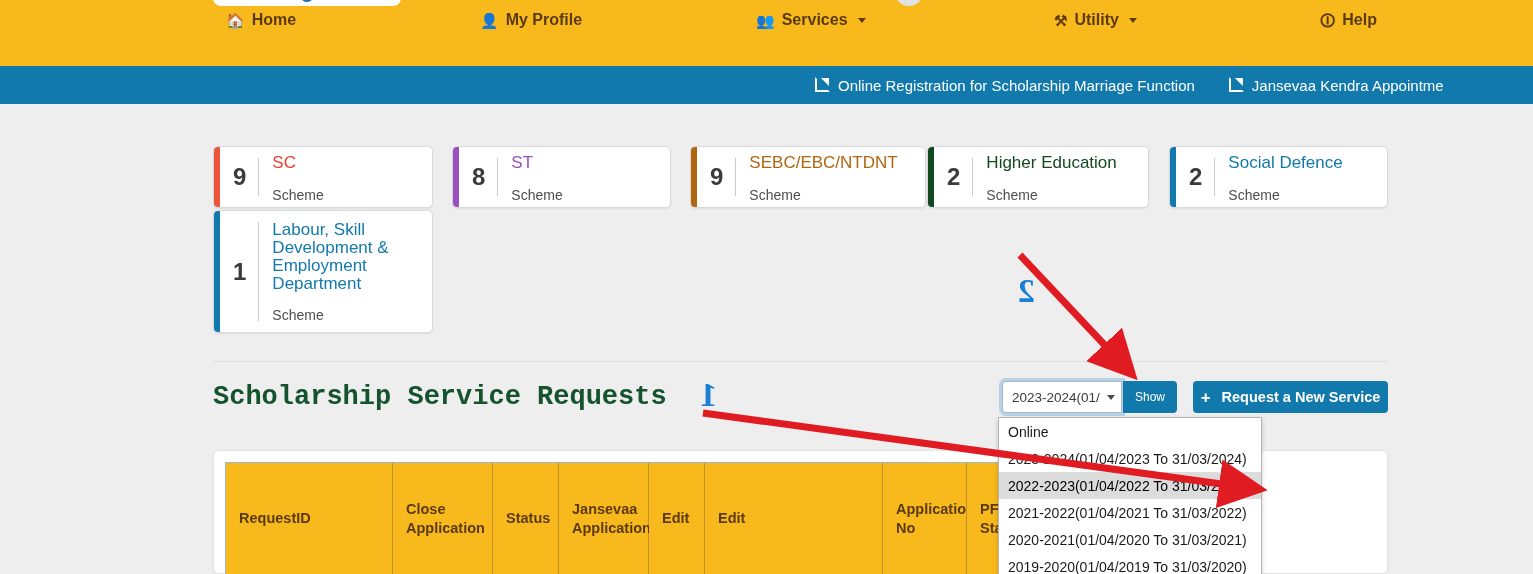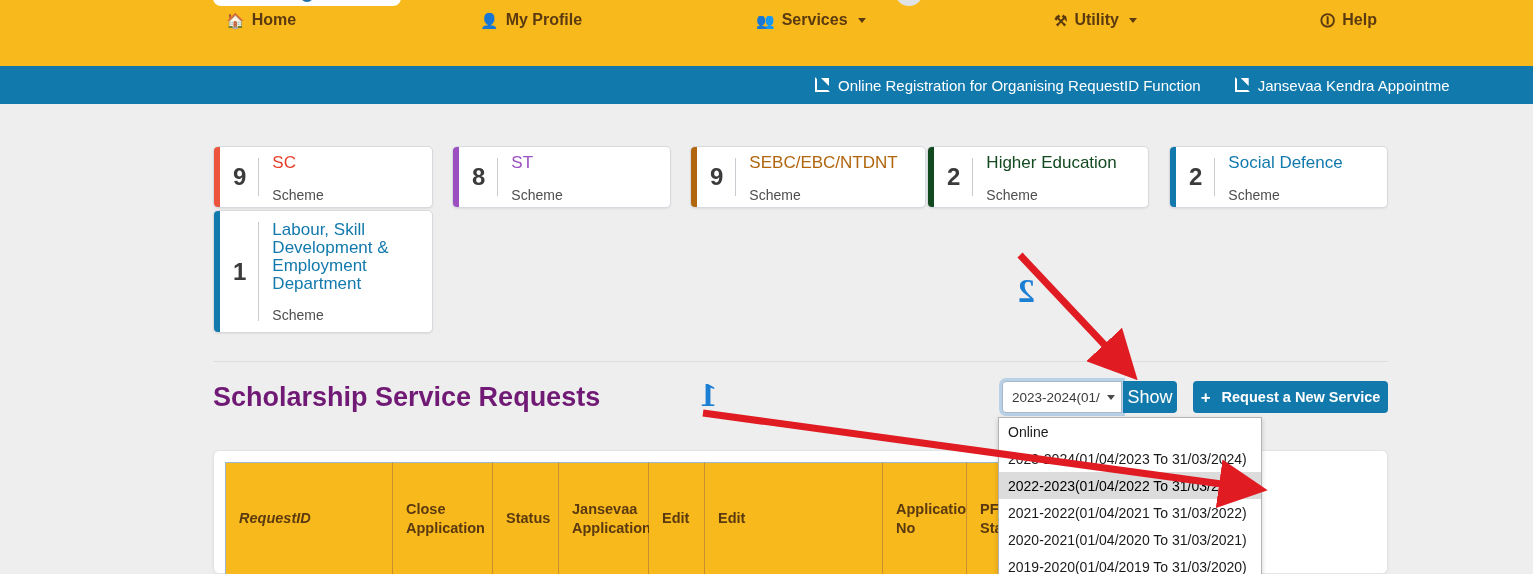--- a/index.html
+++ b/index.html
@@ -116,43 +116,44 @@
 
   
   .hr-line {
     position: absolute; left: 213px; top: 361px; width: 1175px; height: 1px;
     background: #dcdfe2;
   }
 
   
   .sec-title {
     position: absolute; left: 213px; top: 382px;
-    font-size: 27px; font-weight: bold; color: #701a75;
+    font-size: 27px; font-weight: bold; color: #14532d;
     white-space: nowrap;
+    font-family: Liberation Mono, monospace;
   }
   .yearselect {
     position: absolute; left: 1002px; top: 381px; width: 120px; height: 32px;
     background: #ffffff; border: 1px solid #a9b7c4;
     border-radius: 4px 0 0 4px;
     box-shadow: 0 0 0 3px rgba(140,185,225,0.55);
     display: flex; align-items: center; padding: 0 6px 0 9px;
     font-size: 13.5px; color: #3a3a3a; cursor: pointer;
     overflow: hidden; white-space: nowrap;
   }
   .yearselect .sel-val { flex: 1; overflow: hidden; }
   .yearselect .sel-caret {
     width: 0; height: 0; margin-left: 2px;
     border-left: 4px solid transparent; border-right: 4px solid transparent;
     border-top: 5px solid #4a4a4a;
   }
   .show-btn {
     position: absolute; left: 1123px; top: 381px; width: 54px; height: 32px;
     background: #1279ad; color: #ffffff; border: none;
     border-radius: 0 4px 4px 0;
-    font-size: 18px; font-family: "Liberation Sans", sans-serif;
+    font-size: 12px; font-family: "Liberation Sans", sans-serif;
     cursor: pointer;
     display: flex; align-items: center; justify-content: center;
   }
   .req-btn {
     position: absolute; left: 1193px; top: 381px; width: 195px; height: 32px;
     background: #1279ad; color: #ffffff; border: none; border-radius: 4px;
     font-size: 14.5px; font-weight: bold; cursor: pointer;
     display: flex; align-items: center; justify-content: center; gap: 11px;
   }
   .req-btn .plus { font-size: 17px; font-weight: bold; line-height: 1; }
@@ -183,21 +184,21 @@
     position: absolute; left: 225px; top: 462px; height: 112px;
     display: flex; z-index: 10;
   }
   .th {
     background: #f8b91c; border-right: 1px solid #c8902f;
     border-top: 1px solid #9bb8d0;
     color: #5b3a10; font-size: 14.5px; font-weight: bold;
     display: flex; align-items: center;
     padding: 0 13px; line-height: 19px;
   }
-  .th:first-child { border-left: 1px solid #9bb8d0; font-style: italic; }
+  .th:first-child { border-left: 1px solid #9bb8d0; }
 
   
   .annot { position: absolute; z-index: 60; pointer-events: none; }
   .mark-num {
     position: absolute; z-index: 61;
     color: #1b7fd4; font-size: 34px; font-weight: bold;
     font-family: "Liberation Serif", serif;
     transform: scaleX(-1);
   }
 </style>
@@ -235,21 +236,21 @@
     <div class="navitem nav-pos-help">
       <span class="nicon">🛈</span>
       <span>Help</span>
     </div>
   </div>
 
   <div class="ticker">
     <div class="ticker-inner">
       <div class="ticker-link">
         <span class="ext-icon"></span>
-        <span>Online Registration for Organising RequestID Function</span>
+        <span>Online Registration for Scholarship Marriage Function</span>
       </div>
       <div class="ticker-link">
         <span class="ext-icon"></span>
         <span>Jansevaa Kendra Appointme</span>
       </div>
     </div>
   </div>
 
   <div class="cards-area">
 

